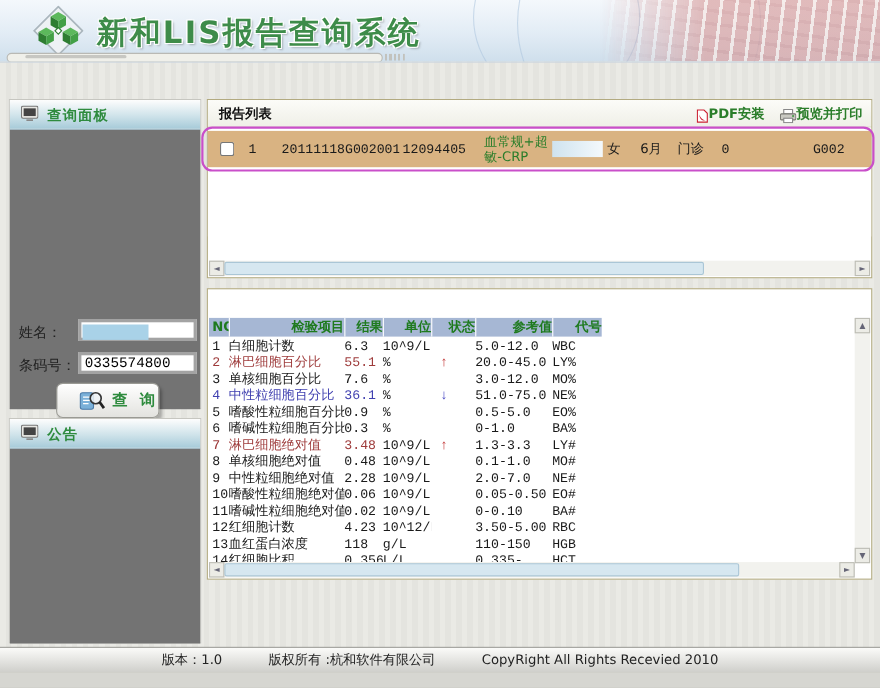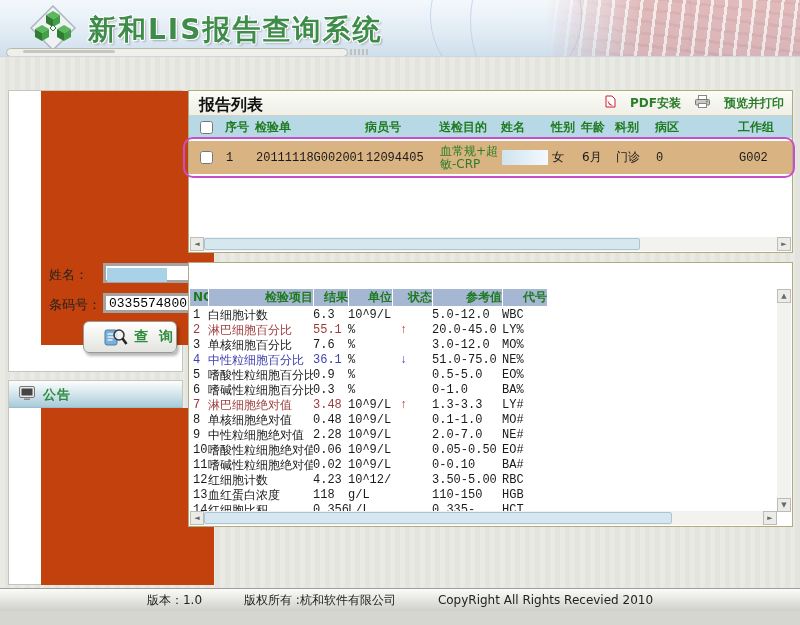--- a/index.html
+++ b/index.html
@@ -44,41 +44,41 @@
     clip-path:polygon(100% 0,100% 100%,0 100%);}
 
   
   .spanel{position:absolute;left:8px;width:175px;background:#fff;border:1px solid #c6c6c0;box-sizing:border-box;}
   .phead{height:26px;background:linear-gradient(180deg,#fdfdfd 0%,#cfe3ea 55%,#a7cbd9 100%);
     border-bottom:1px solid #9bbccb;position:relative;}
   .phead .ptitle{position:absolute;left:34px;top:5px;font-size:13px;font-weight:bold;color:#2e8b3e;letter-spacing:1px;}
   .pico{position:absolute;left:10px;top:5px;width:16px;height:14px;}
   .panel-query{top:90px;height:282px;}
   .panel-notice{top:380px;height:205px;text-align:center;}
-  .pbody{position:relative;width:100%;height:calc(100% - 26px);background:#c2410c;margin-left:32px;}
+  .pbody{position:relative;width:100%;height:calc(100% - 26px);background:#737373;}
 
   .fld-label{position:absolute;left:8px;font-size:13px;color:#222;}
   .input-box{position:absolute;left:62px;width:108px;height:20px;border:3px solid #a3a3a3;background:#fff;box-sizing:border-box;}
   .input-box input{position:absolute;left:0;top:0;width:100%;height:100%;border:0;outline:0;padding:0 3px;
     font-size:13px;font-family:"Liberation Mono","DejaVu Sans Mono",monospace;background:transparent;box-sizing:border-box;}
   .name-redact{position:absolute;left:1px;top:2px;width:60px;height:14px;background:#a9d2e8;}
   .btn-search{position:absolute;left:42px;top:230px;width:92px;height:30px;border:1px solid #9a9a94;border-radius:6px;
     background:linear-gradient(180deg,#ffffff,#e3e3df);box-shadow:2px 3px 3px rgba(0,0,0,.28);cursor:pointer;
     display:flex;align-items:center;justify-content:flex-end;gap:6px;}
   .btn-search .blabel{font-size:14px;font-weight:bold;color:#2e8b3e;letter-spacing:3px;}
 
   
   .rpanel{position:absolute;left:188px;width:605px;background:#fff;border:1px solid #b2aa80;box-sizing:border-box;}
   .panel-rlist{top:90px;height:163px;}
   .panel-rdetail{top:262px;height:265px;}
   .rtitlebar{position:relative;height:24px;background:linear-gradient(180deg,#fcfcf8,#efefe7);
     border-bottom:1px solid #d6d1c0;}
-  .rtitle{position:absolute;left:10px;top:4px;font-size:16px;font-weight:bold;color:#111;font-family:Liberation Serif, serif;}
+  .rtitle{position:absolute;left:10px;top:4px;font-size:12px;font-weight:bold;color:#111;font-family:Liberation Serif, serif;}
   .rlinks{position:absolute;right:8px;top:4px;display:flex;gap:14px;align-items:center;}
-  .rlink{display:flex;align-items:flex-start;gap:14px;font-size:12px;font-weight:bold;color:#2a7d2a;text-decoration:none;cursor:pointer;}
+  .rlink{display:flex;align-items:flex-end;gap:0;font-size:12px;font-weight:bold;color:#2a7d2a;text-decoration:none;cursor:pointer;}
 
   
   .rl-grid{display:grid;grid-template-columns:34px 30px 110px 74px 62px 50px 30px 34px 40px 83px 56px;}
   .rl-header{height:22px;background:#b7d8e5;align-items:center;}
   .rl-header .hc{font-size:12px;font-weight:bold;color:#1e7a1e;padding-left:2px;white-space:nowrap;overflow:hidden;}
   .rl-header .cbc,.rl-row .cbc{display:flex;align-items:center;justify-content:center;}
   .rl-body{position:relative;height:99px;background:#fff;}
   .rl-rowwrap{position:absolute;left:0;top:3px;width:100%;}
   .rl-row{position:relative;height:33px;background:#d9b382;align-items:center;cursor:pointer;}
   .rl-row .dc{font-size:12px;color:#1a1a1a;padding-left:3px;white-space:nowrap;overflow:hidden;
@@ -106,21 +106,21 @@
   .rd-grid{display:grid;grid-template-columns:18px 105px 35px 44px 40px 70px 45px;width:357px;}
   .rd-header{position:absolute;left:1px;top:26px;height:17px;background:#a6b7d4;align-items:center;}
   .rd-header .hc{font-size:12px;font-weight:bold;color:#1e7a1e;text-align:right;border-left:1px solid #fff;
     height:17px;line-height:17px;white-space:nowrap;overflow:hidden;}
   .rd-header .hc:first-child{border-left:0;text-align:left;padding-left:3px;}
   .rd-body{position:absolute;left:1px;top:45px;width:560px;height:203px;overflow:hidden;background:#fff;}
   .drow{height:15px;align-items:center;cursor:default;}
   .drow span{font-size:12px;color:#1a1a1a;font-family:"Liberation Mono","DejaVu Sans Mono",monospace;
     white-space:nowrap;overflow:hidden;line-height:15px;}
   .drow .f-no{padding-left:3px;}
-  .drow .f-item{font-family:Liberation Sans, sans-serif;}
+  .drow .f-item{font-family:Liberation Mono, monospace;}
   .drow .f-flag{padding-left:8px;font-weight:bold;}
   .drow.st-high .f-no,.drow.st-high .f-item,.drow.st-high .f-result{color:#9e3b3b;}
   .drow.st-high .f-flag{color:#c03030;}
   .drow.st-low .f-no,.drow.st-low .f-item,.drow.st-low .f-result{color:#4040b0;}
   .drow.st-low .f-flag{color:#4040c0;}
 
   
   .footer{position:absolute;left:0;top:588px;width:800px;height:22px;
     background:linear-gradient(180deg,#fbfbf9,#cfcfcb);border-top:1px solid #a0a09c;border-bottom:1px solid #8e8e8a;
     display:flex;align-items:center;justify-content:center;gap:42px;}
@@ -153,20 +153,28 @@
     </svg>
     <div class="app-title">新和LIS报告查询系统</div>
     <div class="hdr-slider">
         <div class="pill"></div>
       </div>
     <div class="hdr-ticks"></div>
   </div>
 
 
   <div class="spanel panel-query">
+    <div class="phead">
+      <svg class="pico" viewBox="0 0 16 14">
+        <rect x="0.5" y="0.5" width="15" height="11" rx="1.5" fill="#e8e8e4" stroke="#777"></rect>
+        <rect x="2.5" y="2.5" width="11" height="7" fill="#444"></rect>
+        <rect x="5" y="12.5" width="6" height="1.5" fill="#888"></rect>
+      </svg>
+      <span class="ptitle">查询面板</span>
+    </div>
     <div class="pbody">
       <label class="fld-label" style="top:175px;">姓名：</label>
       <div class="input-box" style="top:172px;">
         <input type="text" value="" style="">
         <div class="name-redact"></div>
       </div>
       <label class="fld-label" style="top:205px;">条码号：</label>
       <div class="input-box" style="top:202px;">
         <input type="text" value="0335574800" style="">
       </div>
@@ -211,35 +219,20 @@
           <svg width="15" height="13" viewBox="0 0 15 13">
             <rect x="3.5" y="0.5" width="8" height="4" fill="#fff" stroke="#888"></rect>
             <rect x="0.5" y="4.5" width="14" height="5.5" rx="1" fill="#c9c9c2" stroke="#7a7a74"></rect>
             <circle cx="12" cy="6.5" r="1" fill="#4a9a4a"></circle>
             <rect x="3.5" y="8.5" width="8" height="4" fill="#fff" stroke="#888"></rect>
           </svg>
           <span>预览并打印</span>
         </a>
       </div>
     </div>
-    <div class="rl-grid rl-header">
-      <div class="cbc">
-          <input type="checkbox" style="">
-        </div>
-      <div class="hc">序号</div>
-      <div class="hc">检验单</div>
-      <div class="hc">病员号</div>
-      <div class="hc">送检目的</div>
-      <div class="hc">姓名</div>
-      <div class="hc">性别</div>
-      <div class="hc">年龄</div>
-      <div class="hc">科别</div>
-      <div class="hc">病区</div>
-      <div class="hc">工作组</div>
-    </div>
     <div class="rl-body">
       <div class="rl-rowwrap">
         <div class="rl-grid rl-row">
           <div class="cbc">
               <input type="checkbox" style="">
             </div>
           <div class="dc">1</div>
           <div class="dc">20111118G0020017</div>
           <div class="dc">12094405</div>
           <div class="dc cn purpose">血常规+超敏-CRP</div>

